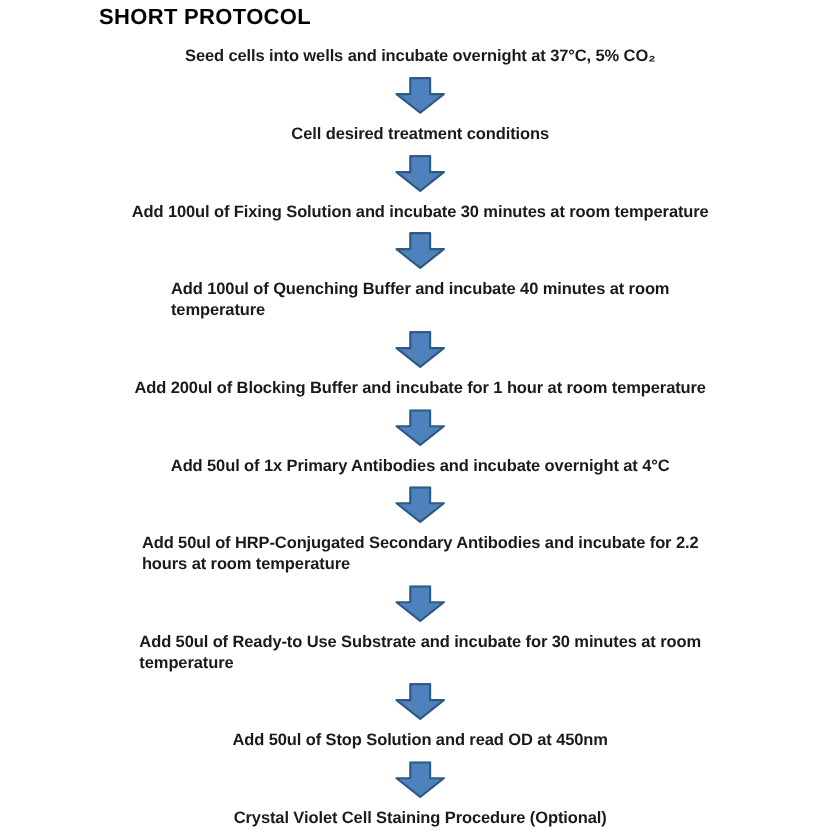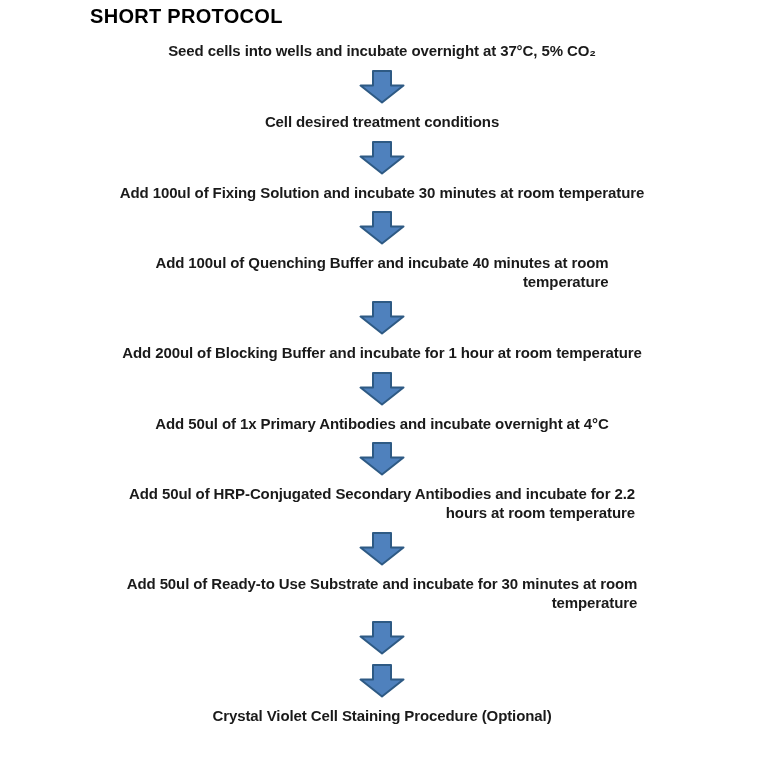--- a/index.html
+++ b/index.html
@@ -31,21 +31,21 @@
     margin-left: 48px;
     display: flex;
     flex-direction: column;
     align-items: center;
     gap: 9px;
   }
   .step {
     font-size: 15px;
     font-weight: bold;
     color: #1a1a1a;
-    text-align: right;
+    text-align: left;
     line-height: 1.25;
     white-space: pre-line;
     letter-spacing: -0.1px;
   }
   .arrow {
     line-height: 0;
     flex: 0 0 auto;
   }
 </style>
 </head>
@@ -98,20 +98,21 @@
       <path d="M15,1 L33,1 L33,15.5 L45.5,15.5 L24,32.5 L2.5,15.5 L15,15.5 Z" stroke-width="2" stroke-linejoin="round" fill="#4f81bd" stroke="#2e5a84"></path>
     </svg>
   </div>
       <div class="step">Add 50ul of Ready-to Use Substrate and incubate for 30 minutes at room
 temperature</div>
       <div class="arrow">
     <svg width="48" height="34" viewBox="0 0 48 34" aria-hidden="true">
       <path d="M15,1 L33,1 L33,15.5 L45.5,15.5 L24,32.5 L2.5,15.5 L15,15.5 Z" stroke-width="2" stroke-linejoin="round" fill="#4f81bd" stroke="#2e5a84"></path>
     </svg>
   </div>
+      <div class="step">Add 50ul of Stop Solution and read OD at 450nm</div>
       <div class="arrow">
     <svg width="48" height="34" viewBox="0 0 48 34" aria-hidden="true">
       <path d="M15,1 L33,1 L33,15.5 L45.5,15.5 L24,32.5 L2.5,15.5 L15,15.5 Z" stroke-width="2" stroke-linejoin="round" fill="#4f81bd" stroke="#2e5a84"></path>
     </svg>
   </div>
       <div class="step">Crystal Violet Cell Staining Procedure (Optional)</div>
     </div>
 </div>
 
 </body></html>

